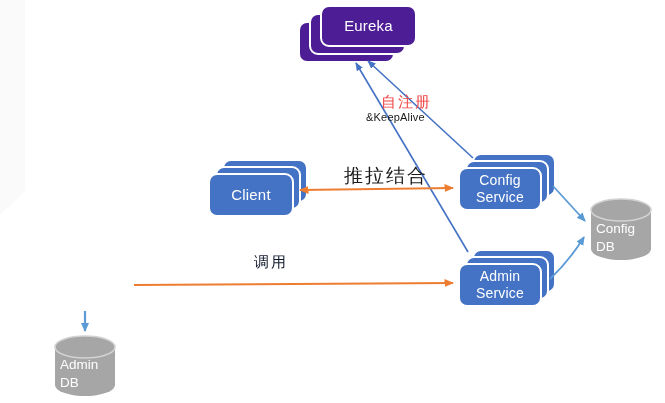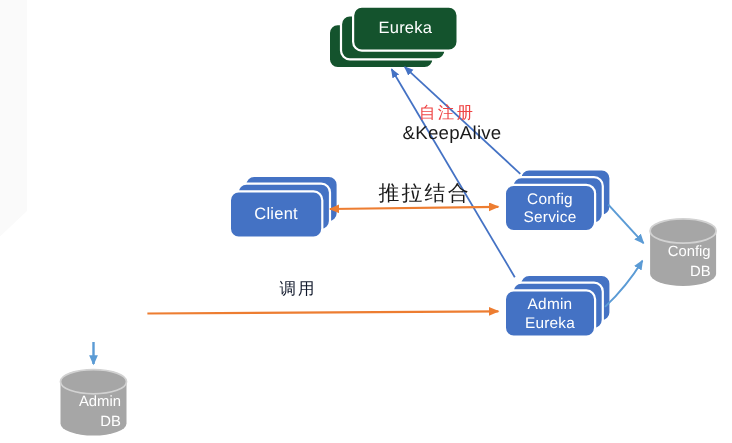--- a/index.html
+++ b/index.html
@@ -12,21 +12,21 @@
     position:absolute;left:0;top:0;width:25px;height:215px;background:#fafafa;
     clip-path:polygon(0 0,100% 0,100% 89%,0 100%);
   }
   
   .stack{position:absolute;}
   .layer{
     position:absolute;border-radius:9px;border:2px solid #ffffff;box-sizing:border-box;
     display:flex;align-items:center;justify-content:center;text-align:center;
   }
   .blue .layer{background:#4472C4;}
-  .orange .layer{background:#14532d;align-items:center;}
+  .orange .layer{background:#4c1d95;align-items:center;}
   .node-label{
     color:#ffffff;font-size:15px;line-height:1.25;letter-spacing:.2px;
   }
   .small .node-label{font-size:14px;}
   
   #eureka{left:298px;top:5px;width:120px;height:58px;}
   #eureka .l1{left:0;top:16px;width:97px;height:42px;}
   #eureka .l2{left:11px;top:8px;width:97px;height:42px;}
   #eureka .l3{left:22px;top:0;width:97px;height:42px;}
   
@@ -38,32 +38,32 @@
   #config-service{left:458px;top:153px;width:100px;height:60px;}
   #config-service .layer{width:84px;height:44px;}
   #admin-service{left:458px;top:249px;width:100px;height:60px;}
   #admin-service .layer{width:84px;height:44px;}
   #portal{left:42px;top:253px;width:100px;height:60px;}
   #portal .layer{width:84px;height:44px;}
   
   .cyl{position:absolute;}
   .cyl .cyl-label{
     position:absolute;left:0;right:0;top:16px;bottom:0;
-    display:flex;align-items:center;justify-content:center;text-align:right;
+    display:flex;align-items:center;justify-content:center;text-align:left;
     color:#ffffff;font-size:13.5px;line-height:1.3;
   }
   #config-db{left:589px;top:197px;width:64px;height:65px;}
   #portal-db{left:53px;top:334px;width:64px;height:64px;}
   
   #arrows{position:absolute;left:0;top:0;width:665px;height:403px;pointer-events:none;z-index:5;}
   
   .edge-label{position:absolute;z-index:6;white-space:nowrap;}
   .cn{font-family:"Liberation Serif","DejaVu Serif",serif;letter-spacing:2px;}
   #lbl-self-register{left:381px;top:93px;font-size:15px;color:#ef4444;}
-  #lbl-keepalive{left:366px;top:111px;font-size:17px;color:#1a1a1a;
+  #lbl-keepalive{left:366px;top:111px;font-size:11px;color:#1a1a1a;
     font-family:"Liberation Sans","DejaVu Sans",sans-serif;letter-spacing:.2px;}
   #lbl-push-pull{left:344px;top:163px;font-size:19px;color:#1a1a1a;}
   #lbl-invoke{left:254px;top:253px;font-size:15px;color:#0f172a;}
 </style>
 </head>
 <body>
 
 <div id="canvas">
 
   <div class="edge-sliver"></div>
@@ -89,21 +89,21 @@
     <div class="layer l2"></div>
     <div class="layer l3">
       <span class="node-label">Client</span>
     </div>
   </div>
 
   <div id="admin-service" class="stack blue up-right small">
     <div class="layer l1"></div>
     <div class="layer l2"></div>
     <div class="layer l3">
-      <span class="node-label">Admin Eureka</span>
+      <span class="node-label">Admin Service</span>
     </div>
   </div>
 
 
   <div id="config-db" class="cyl">
     <svg width="64" height="65" viewBox="0 0 64 65">
       <path d="M2,13 a30,11 0 0 1 60,0 v39 a30,11 0 0 1 -60,0 z" fill="#A6A6A6"></path>
       <ellipse cx="32" cy="13" rx="30" ry="11" fill="#A6A6A6" stroke="#d2d2d2" stroke-width="1.6"></ellipse>
     </svg>
     <div class="cyl-label" style="width:50px;margin:0 auto;">Config DB</div>

